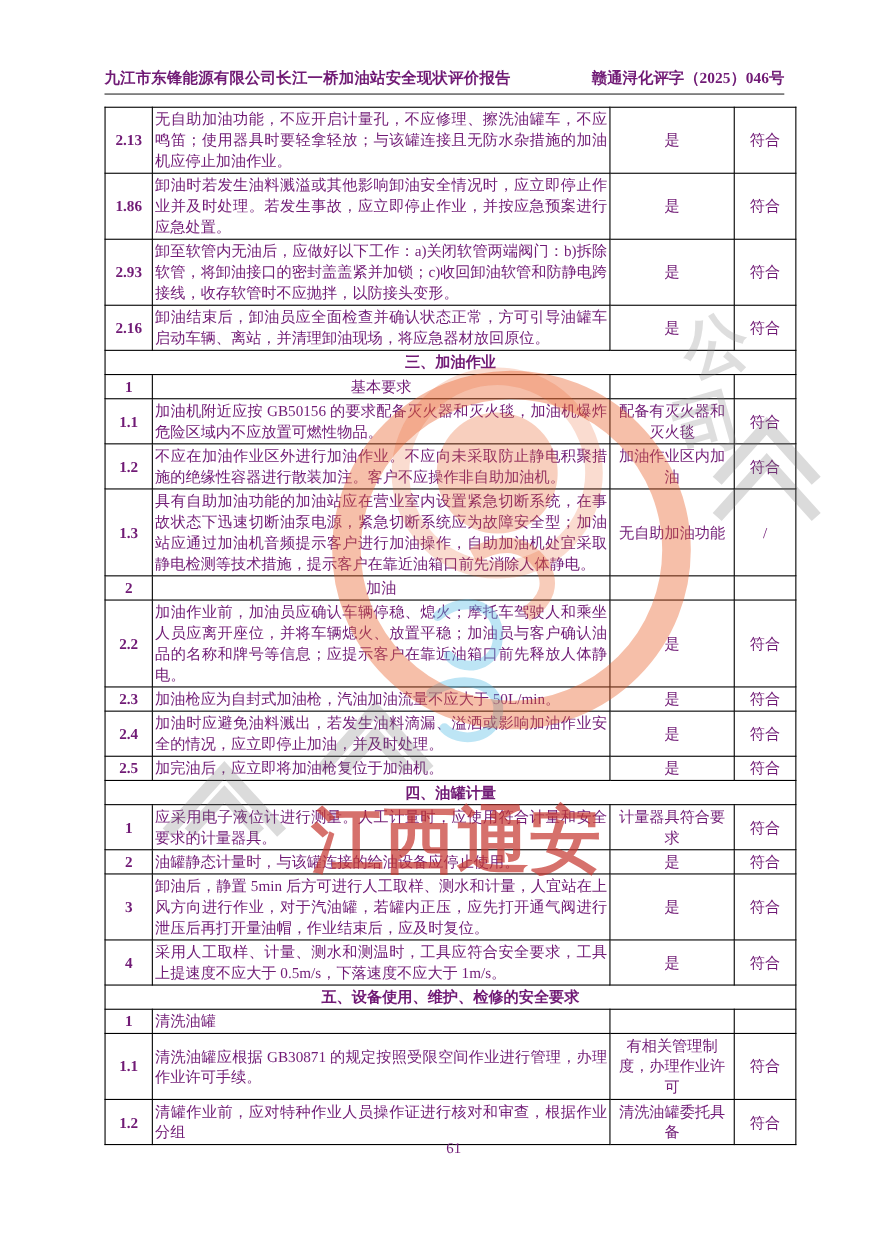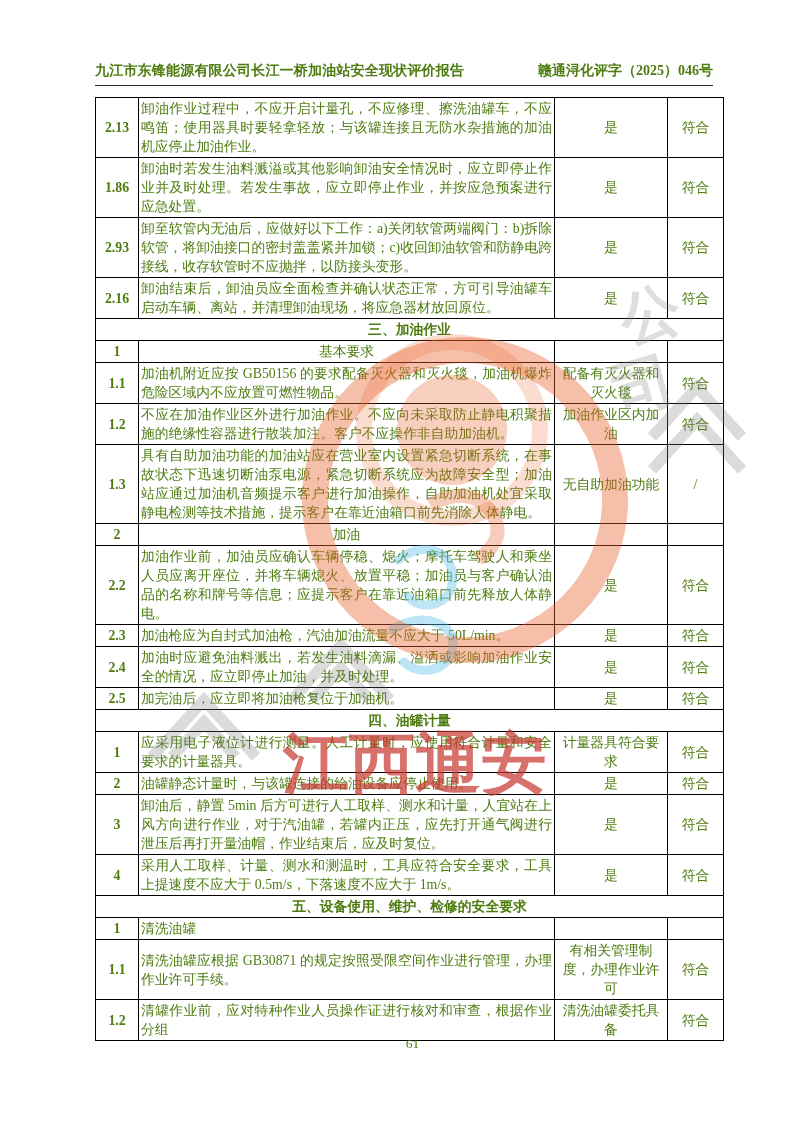--- a/index.html
+++ b/index.html
@@ -1,19 +1,19 @@
 <!DOCTYPE html>
 <html><head>
 <meta charset="utf-8">
 <style>
   html,body{margin:0;padding:0;background:#888;}
   .page{
     position:relative;width:793px;height:1122px;background:#fff;
     margin:0 auto;overflow:hidden;
-    font-family:"Liberation Serif","DejaVu Serif",serif;color:#4d7c0f;
+    font-family:"Liberation Serif","DejaVu Serif",serif;color:#701a75;
   }
   .header{
     position:absolute;left:95px;top:62px;width:618px;
     display:flex;justify-content:space-between;align-items:flex-end;
     border-bottom:1.5px solid #2a2a2a;padding-bottom:5px;
     font-size:14px;white-space:nowrap;
   }
   .header .left{font-weight:600;letter-spacing:.2px;}
   .header .right{font-weight:bold;text-align:right;}
   table.doc{
@@ -51,21 +51,21 @@
   <table class="doc">
     <colgroup>
       <col style="width:43px">
         <col style="width:416px">
         <col style="width:113px">
         <col style="width:56px">
     </colgroup>
     <tbody>
         <tr>
           <td class="num-cell">2.13</td>
-          <td class="content-cell">卸油作业过程中，不应开启计量孔，不应修理、擦洗油罐车，不应鸣笛；使用器具时要轻拿轻放；与该罐连接且无防水杂措施的加油机应停止加油作业。</td>
+          <td class="content-cell">无自助加油功能，不应开启计量孔，不应修理、擦洗油罐车，不应鸣笛；使用器具时要轻拿轻放；与该罐连接且无防水杂措施的加油机应停止加油作业。</td>
           <td class="assess-cell">是</td>
           <td class="result-cell">符合</td>
         </tr>
         <tr>
           <td class="num-cell">1.86</td>
           <td class="content-cell">卸油时若发生油料溅溢或其他影响卸油安全情况时，应立即停止作业并及时处理。若发生事故，应立即停止作业，并按应急预案进行应急处置。</td>
           <td class="assess-cell">是</td>
           <td class="result-cell">符合</td>
         </tr>
         <tr>

